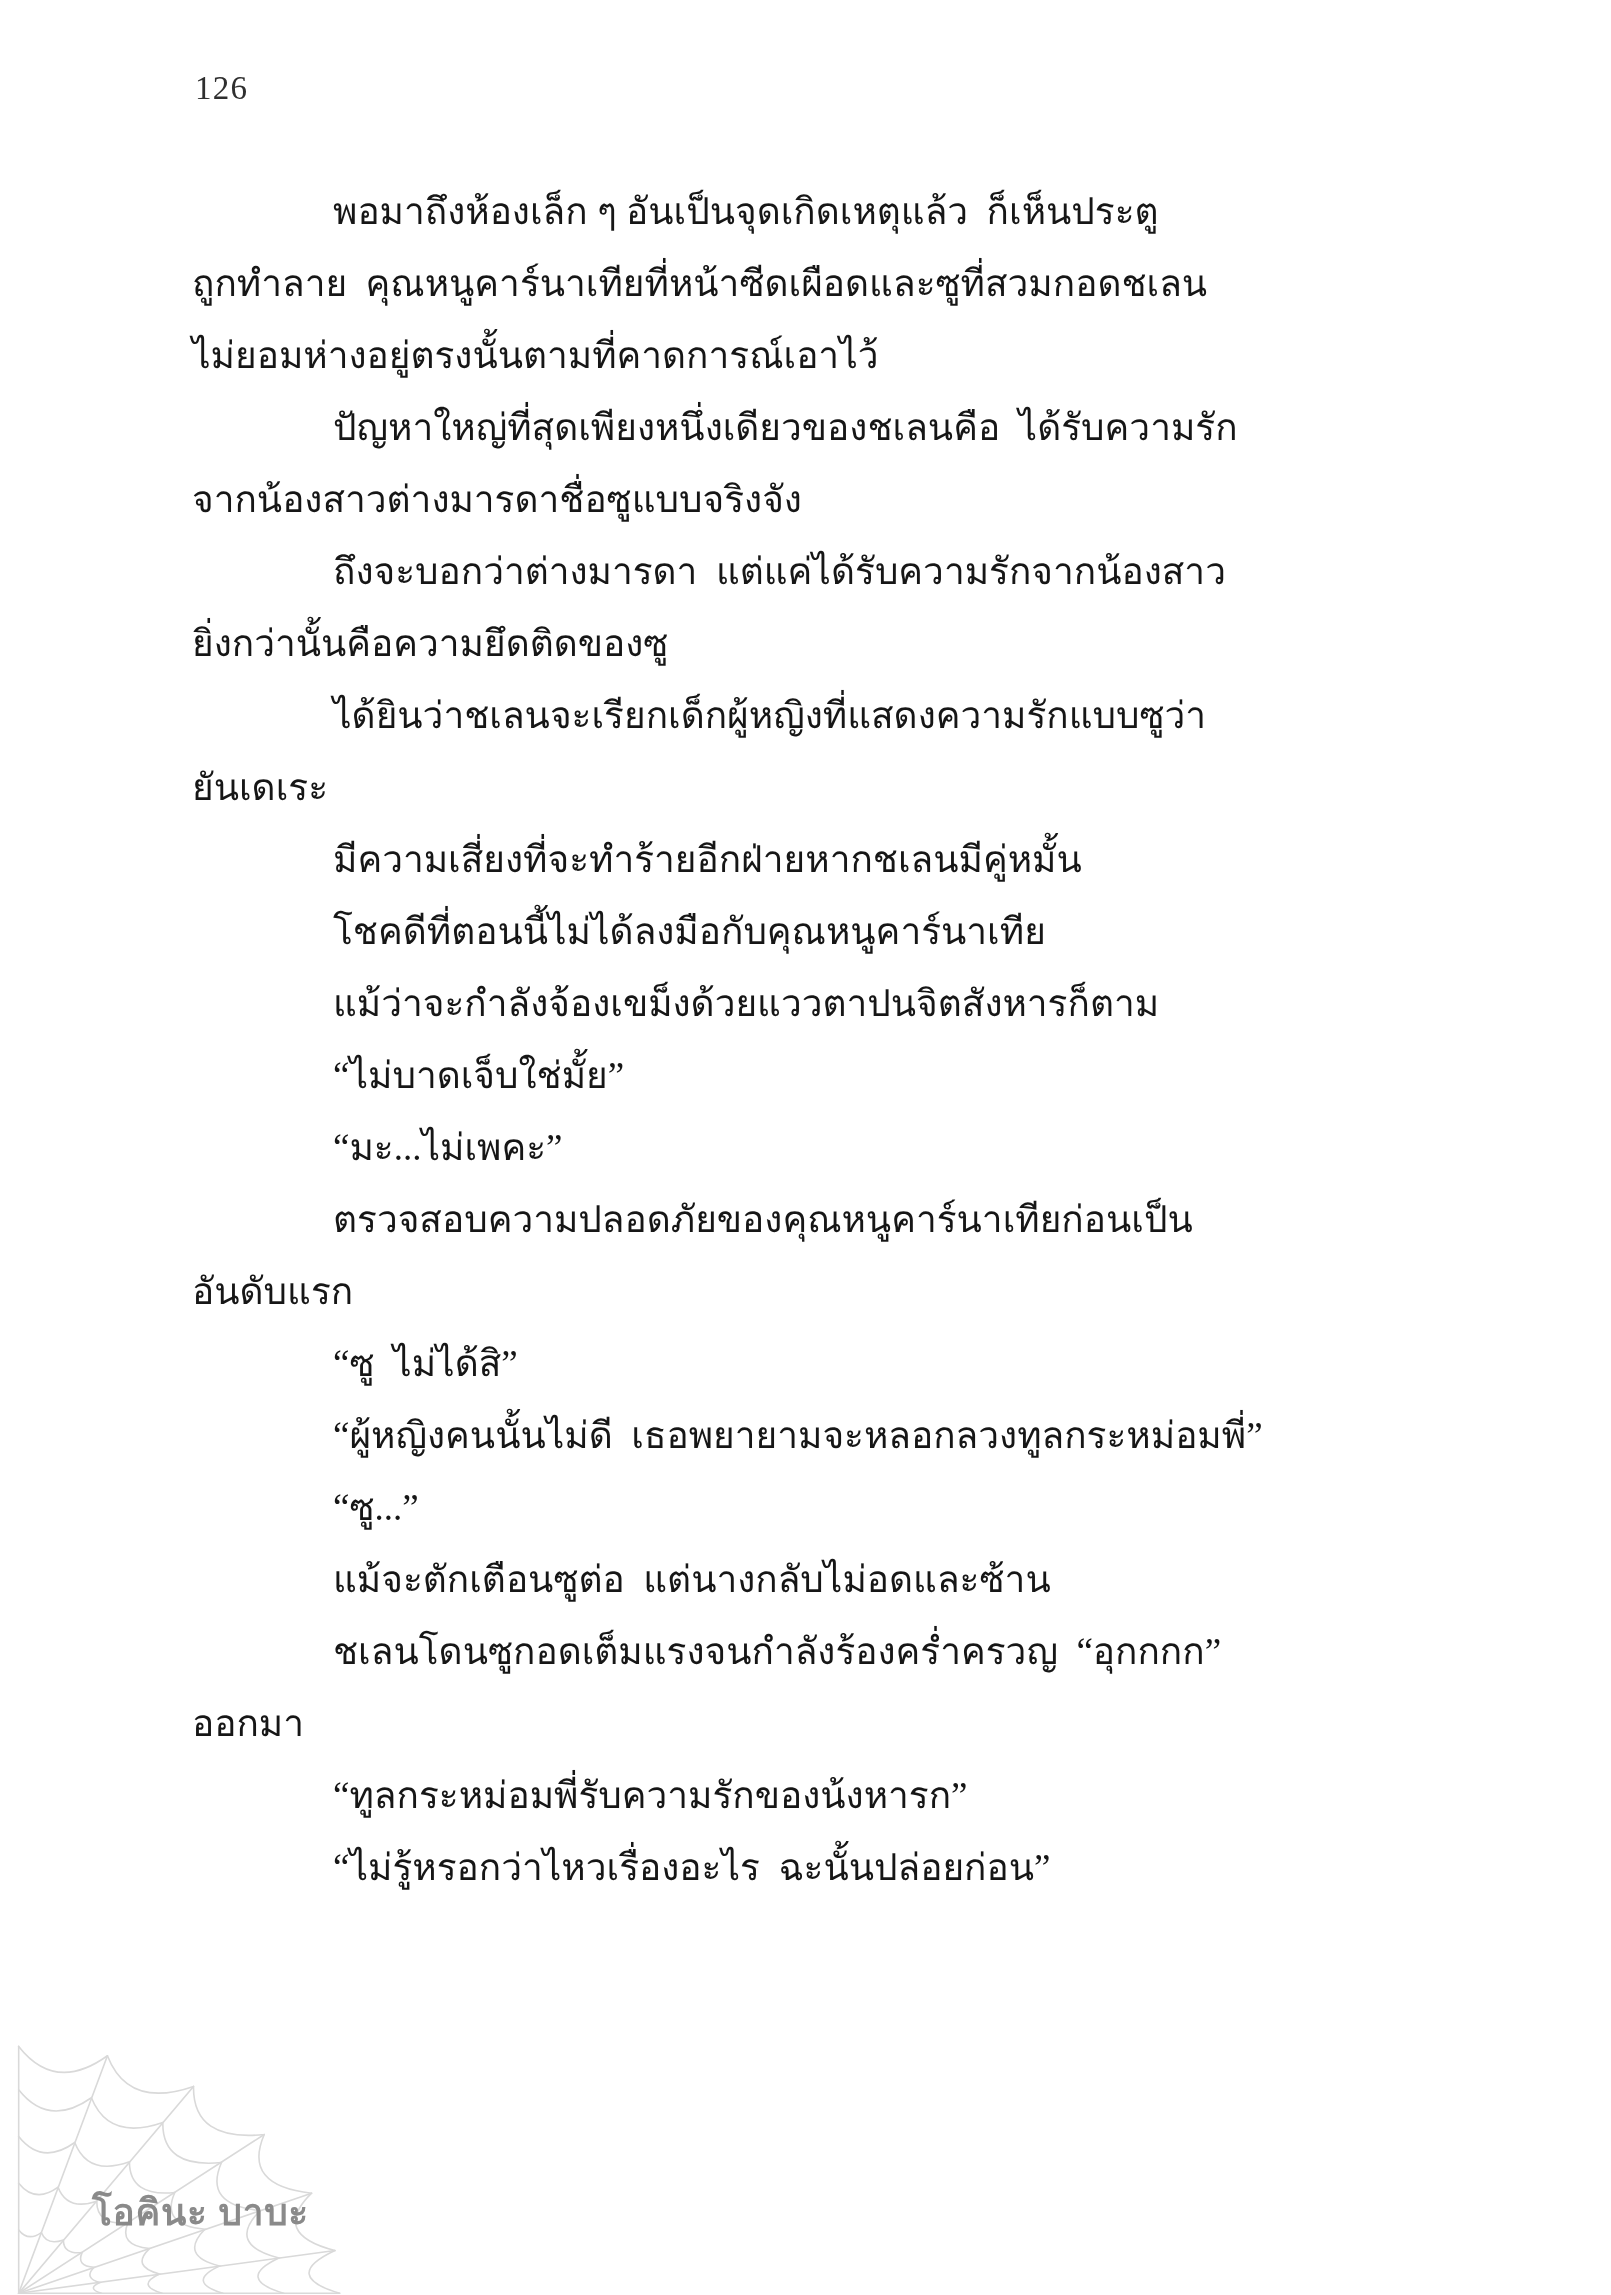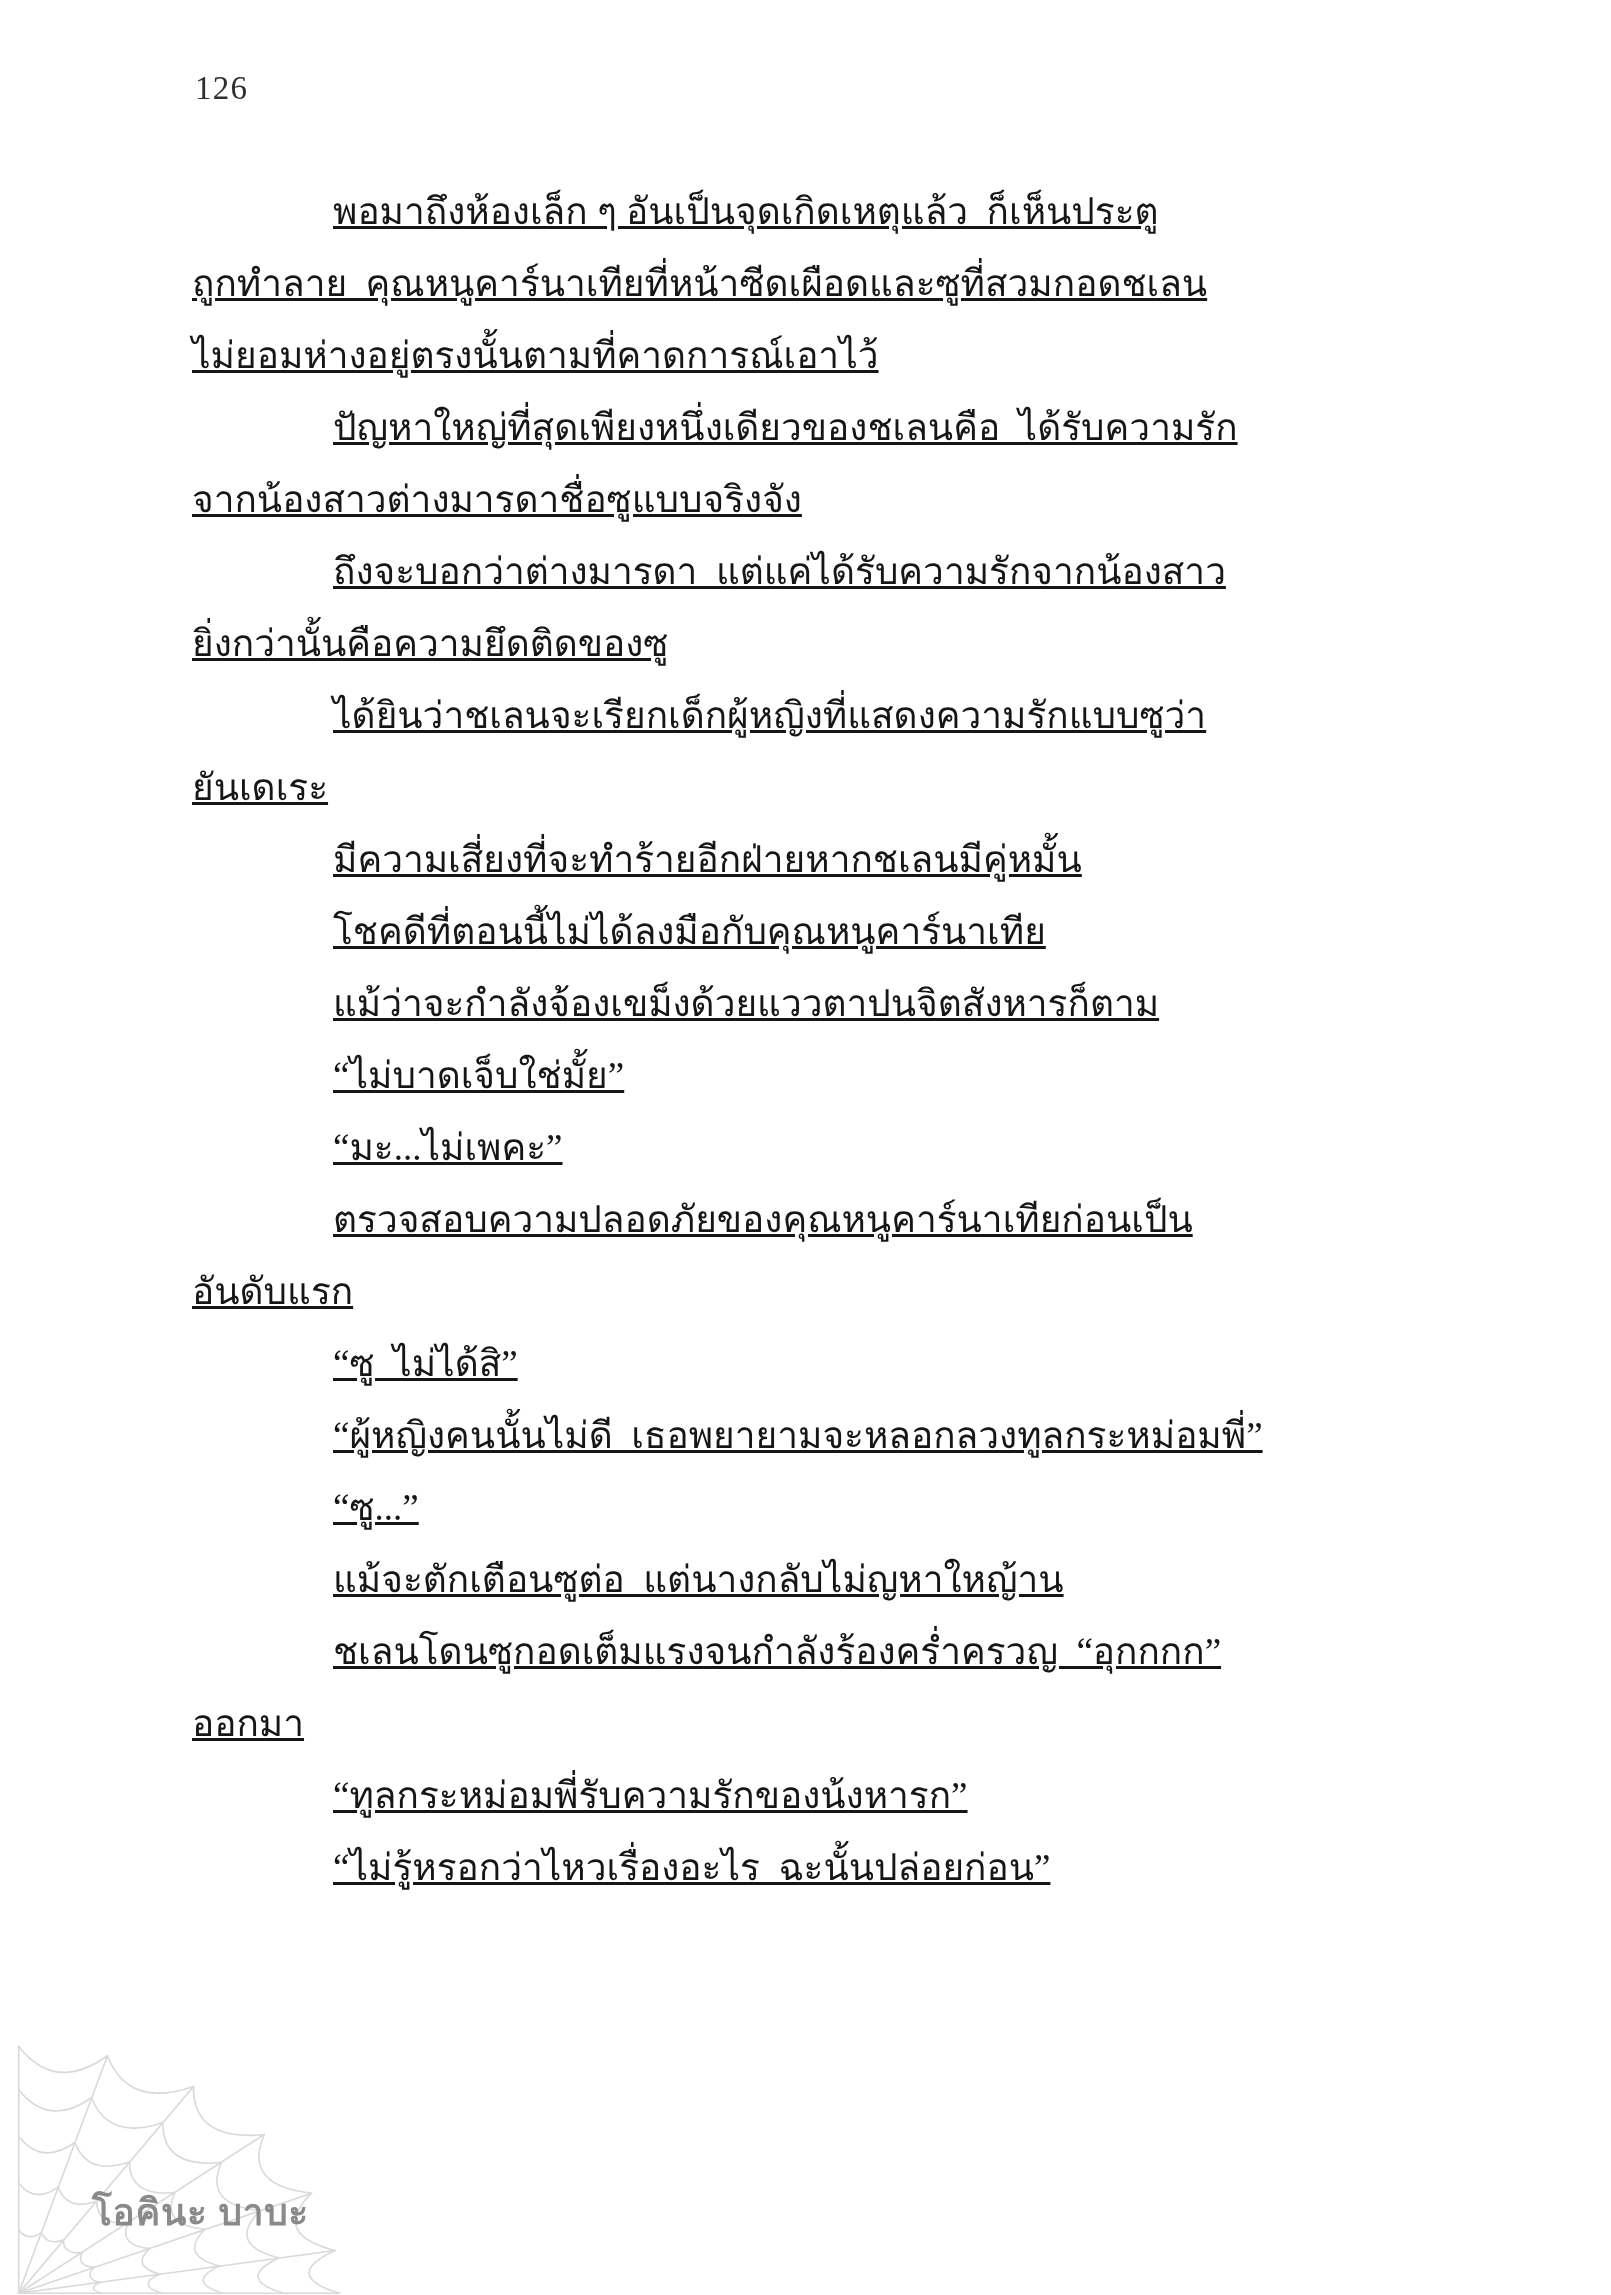--- a/index.html
+++ b/index.html
@@ -29,21 +29,20 @@
     left: 192px;
     top: 176px;
     width: 1239px;
     font-size: 37px;
     line-height: 72px;
     color: #161616;
   }
   .ln {
     white-space: pre-wrap;
     min-height: 72px;
-    text-decoration: underline;
   }
   .ln.ind {
     padding-left: 141px;
   }
   .watermark {
     position: absolute;
     left: 0;
     top: 2041px;
     width: 387px;
     height: 255px;
@@ -86,21 +85,21 @@
     <div class="ln ind">มีความเสี่ยงที่จะทำร้ายอีกฝ่ายหากชเลนมีคู่หมั้น</div>
     <div class="ln ind">โชคดีที่ตอนนี้ไม่ได้ลงมือกับคุณหนูคาร์นาเทีย</div>
     <div class="ln ind">แม้ว่าจะกำลังจ้องเขม็งด้วยแววตาปนจิตสังหารก็ตาม</div>
     <div class="ln ind">“ไม่บาดเจ็บใช่มั้ย”</div>
     <div class="ln ind">“มะ...ไม่เพคะ”</div>
     <div class="ln ind">ตรวจสอบความปลอดภัยของคุณหนูคาร์นาเทียก่อนเป็น</div>
     <div class="ln">อันดับแรก</div>
     <div class="ln ind">“ซู  ไม่ได้สิ”</div>
     <div class="ln ind">“ผู้หญิงคนนั้นไม่ดี  เธอพยายามจะหลอกลวงทูลกระหม่อมพี่”</div>
     <div class="ln ind">“ซู...”</div>
-    <div class="ln ind">แม้จะตักเตือนซูต่อ  แต่นางกลับไม่ญหาใหญ้าน</div>
+    <div class="ln ind">แม้จะตักเตือนซูต่อ  แต่นางกลับไม่อดและซ้าน</div>
     <div class="ln ind">ชเลนโดนซูกอดเต็มแรงจนกำลังร้องคร่ำครวญ  “อุกกกก”</div>
     <div class="ln">ออกมา</div>
     <div class="ln ind">“ทูลกระหม่อมพี่รับความรักของน้งหารก”</div>
     <div class="ln ind">“ไม่รู้หรอกว่าไหวเรื่องอะไร  ฉะนั้นปล่อยก่อน”</div>
   </div>
 
   <div class="watermark">
     <svg width="387" height="255" viewBox="0 0 580 382" fill="none" stroke="#d9d9d9" stroke-width="2.4" stroke-linecap="round">
 
       <path d="M28 378 L28 8"></path>

